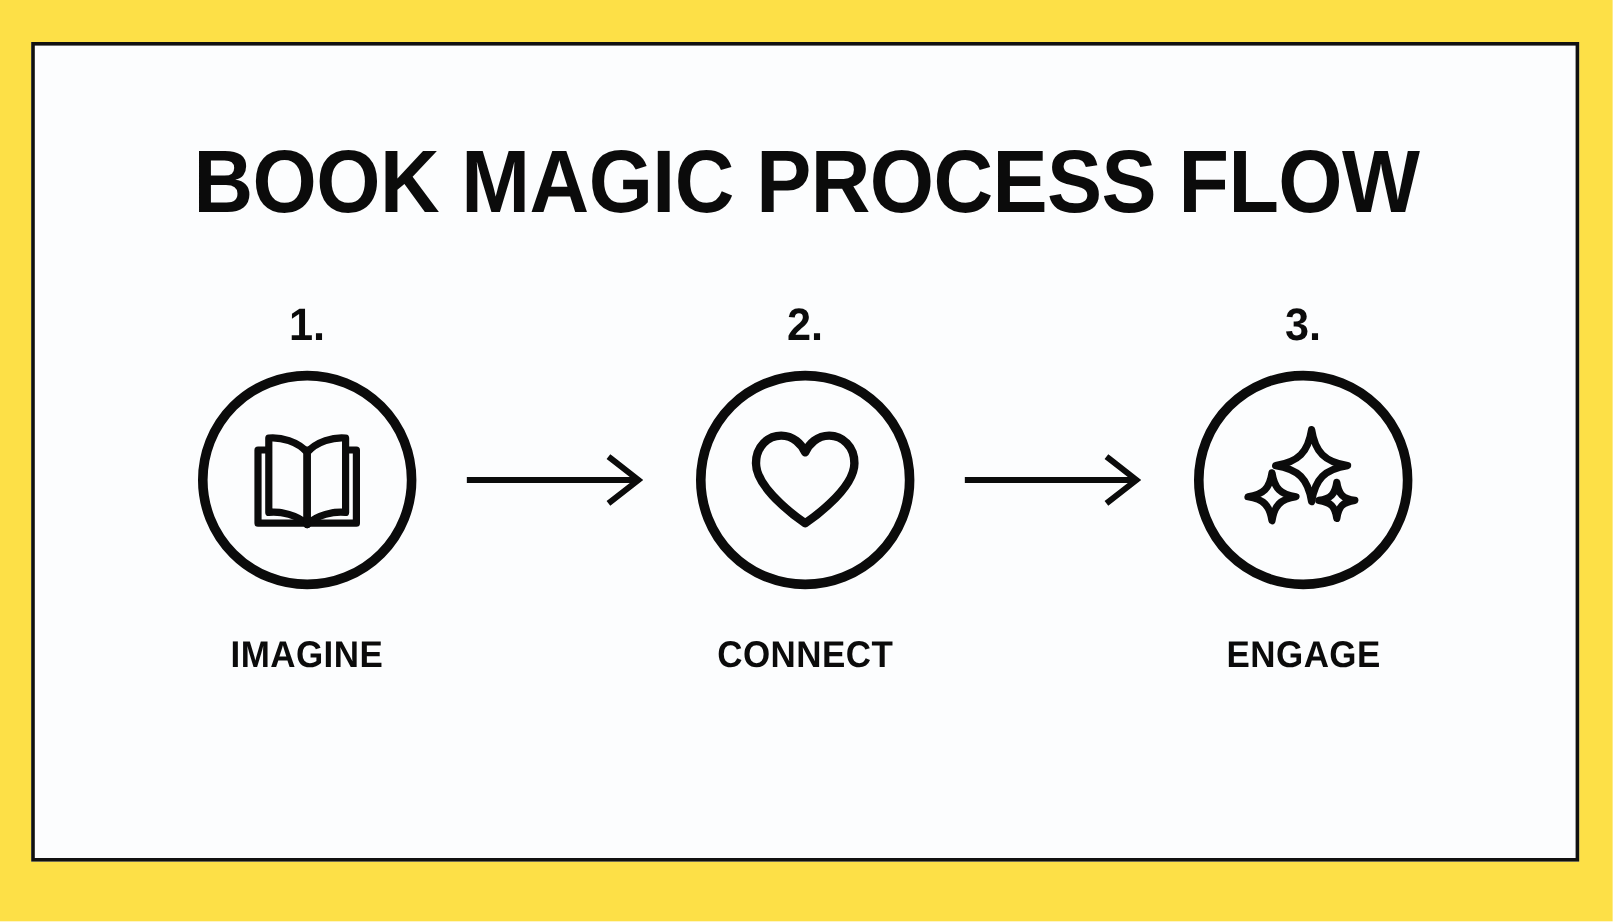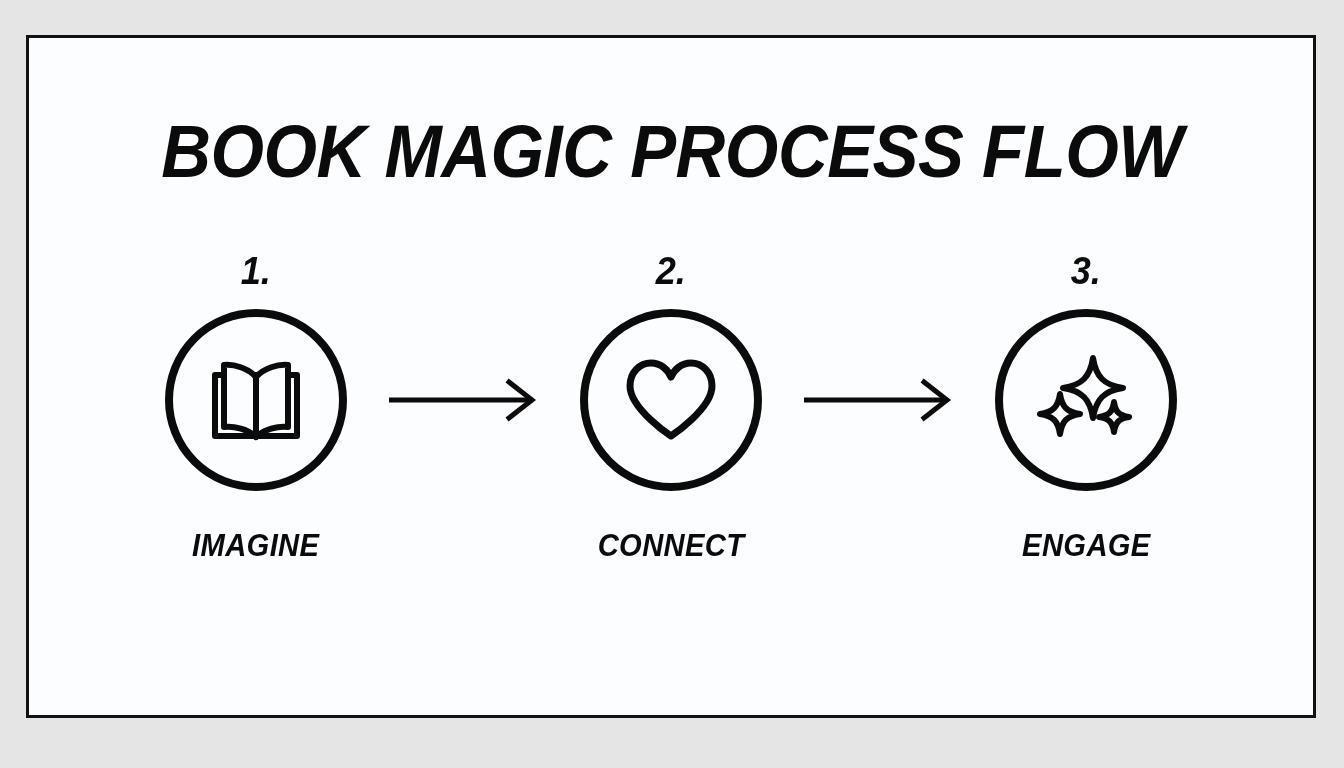--- a/index.html
+++ b/index.html
@@ -11,22 +11,21 @@
     width: 1344px;
     height: 768px;
     background: #ffffff;
     font-family: "Liberation Sans", sans-serif;
     overflow: hidden;
   }
   #slide {
     position: relative;
     width: 1344px;
     height: 768px;
-    background: #e5e5e5;
-    font-style: italic;
+    background: #fde047;
   }
   
   #frame {
     position: absolute;
     left: 26px;
     top: 35px;
     width: 1290px;
     height: 683px;
     box-sizing: border-box;
     border: 3px solid #111111;

